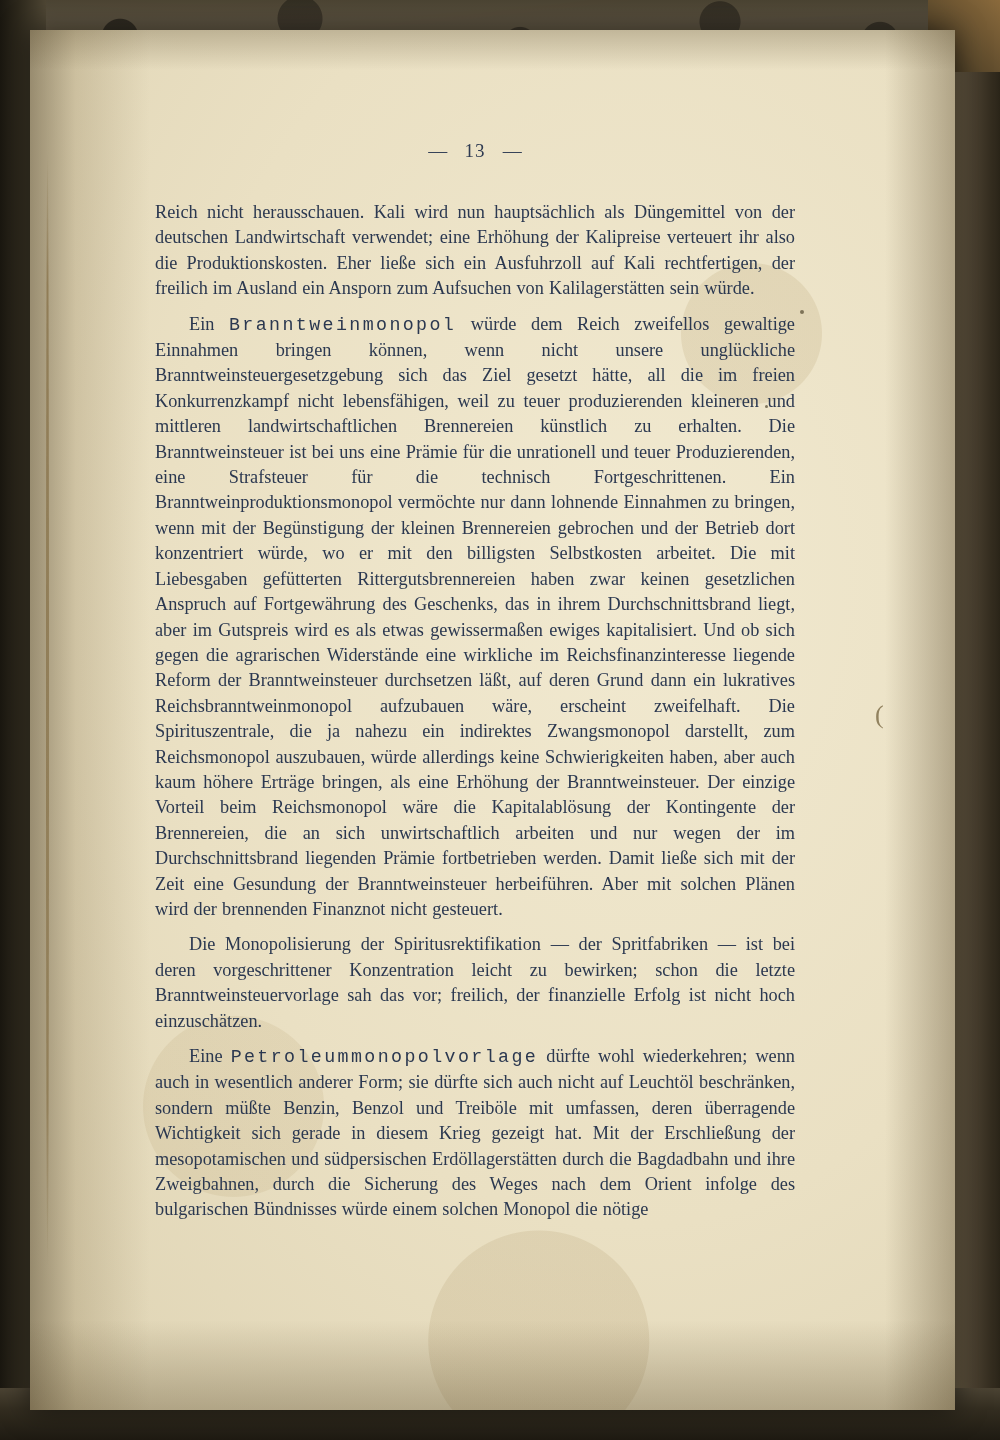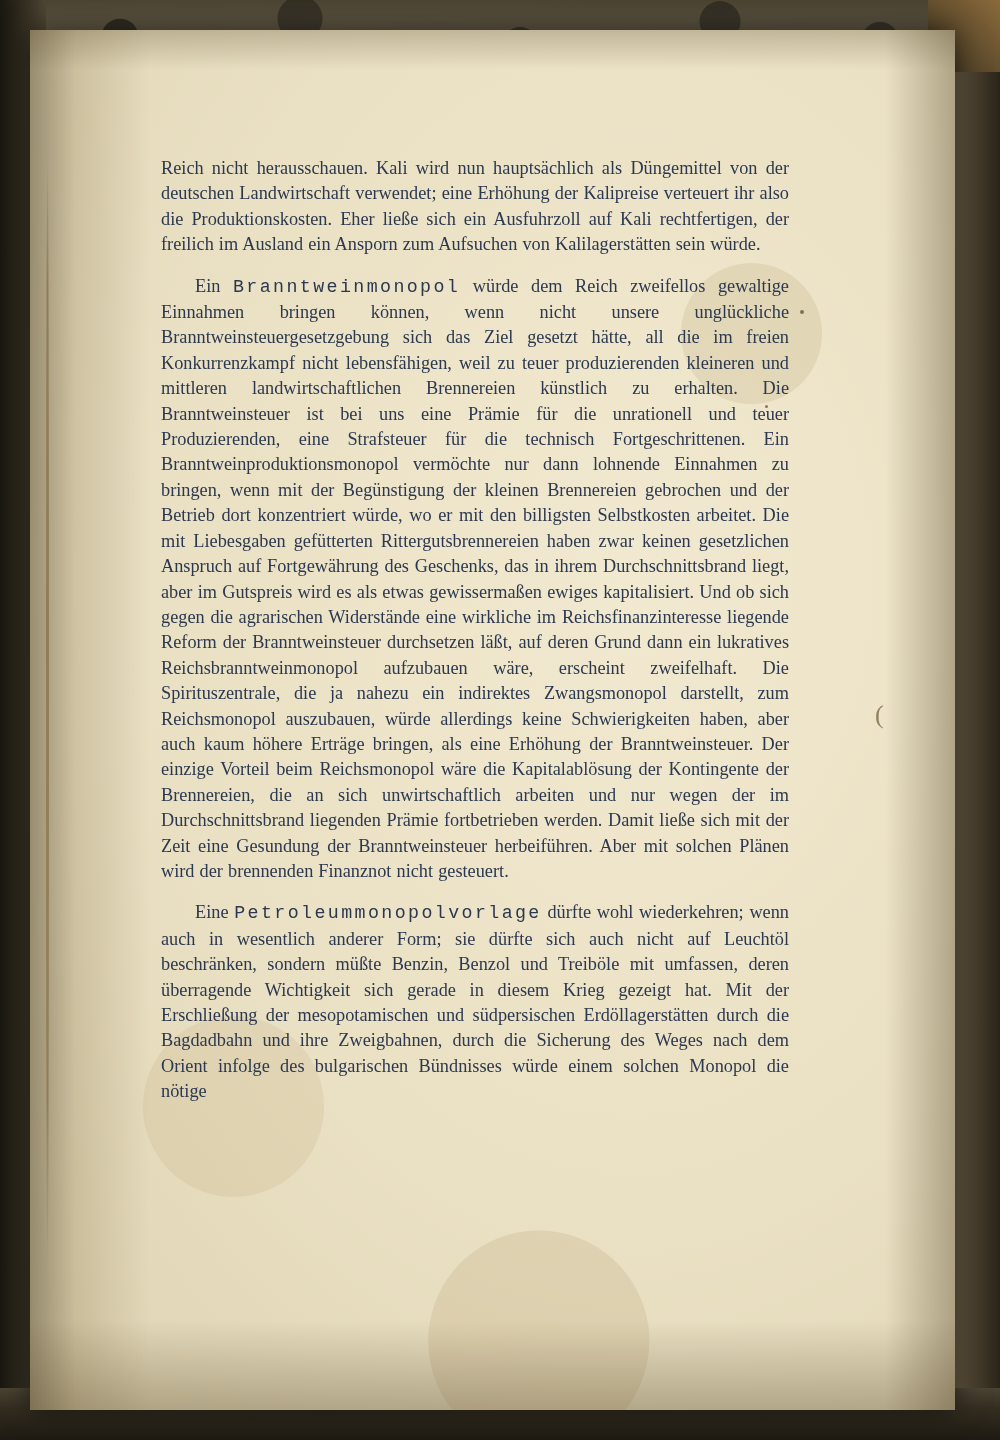--- a/index.html
+++ b/index.html
@@ -137,21 +137,21 @@
   .folio {
     text-align: center;
     font-size: 19px;
     letter-spacing: 1px;
     color: #2f3b52;
     margin-bottom: 38px;
   }
   .folio .dash { letter-spacing: 0; }
 
   p.para {
-    margin: 16px;
+    margin: 10px;
     font-size: 18.3px;
     line-height: 25.4px;
     color: #2b3850;
     text-align: justify;
     text-justify: inter-word;
     -webkit-hyphens: none;
     hyphens: none;
     word-spacing: .5px;
   }
   p.para + p.para { margin-top: 0px; }
@@ -192,23 +192,29 @@
     <div class="edge-shade-bottom"></div>
     <div class="edge-shade-top"></div>
     <div class="fold-line"></div>
 
     <div class="mark-dot" style="left:770px; top:280px;"></div>
     <div class="mark-dot" style="left:735px; top:375px; width:3px; height:3px;"></div>
     <div class="mark-paren" style="left:845px; top:670px;">(</div>
 
     <div class="content">
 
+      <div class="folio">
+        <span class="dash">—</span>
+        &nbsp;&nbsp;<span>13</span>&nbsp;&nbsp;
+        <span class="dash">—</span>
+      </div>
 
       <p class="para">Reich nicht herausschauen. Kali wird nun hauptsächlich als Düngemittel von der deutschen Landwirtschaft verwendet; eine Erhöhung der Kalipreise verteuert ihr also die Produktionskosten. Eher ließe sich ein Ausfuhrzoll auf Kali rechtfertigen, der freilich im Ausland ein Ansporn zum Aufsuchen von Kalilagerstätten sein würde.</p>
 
       <p class="para indent"><span>Ein </span><span class="sp">Branntweinmonopol</span><span> würde dem Reich zweifellos gewaltige Einnahmen bringen können, wenn nicht unsere unglückliche Branntweinsteuergesetzgebung sich das Ziel gesetzt hätte, all die im freien Konkurrenzkampf nicht lebensfähigen, weil zu teuer produzierenden kleineren und mittleren landwirtschaftlichen Brennereien künstlich zu erhalten. Die Branntweinsteuer ist bei uns eine Prämie für die unrationell und teuer Produzierenden, eine Strafsteuer für die technisch Fortgeschrittenen. Ein Branntweinproduktionsmonopol vermöchte nur dann lohnende Einnahmen zu bringen, wenn mit der Begünstigung der kleinen Brennereien gebrochen und der Betrieb dort konzentriert würde, wo er mit den billigsten Selbstkosten arbeitet. Die mit Liebesgaben gefütterten Rittergutsbrennereien haben zwar keinen gesetzlichen Anspruch auf Fortgewährung des Geschenks, das in ihrem Durchschnittsbrand liegt, aber im Gutspreis wird es als etwas gewissermaßen ewiges kapitalisiert. Und ob sich gegen die agrarischen Widerstände eine wirkliche im Reichsfinanzinteresse liegende Reform der Branntweinsteuer durchsetzen läßt, auf deren Grund dann ein lukratives Reichsbranntweinmonopol aufzubauen wäre, erscheint zweifelhaft. Die Spirituszentrale, die ja nahezu ein indirektes Zwangsmonopol darstellt, zum Reichsmonopol auszubauen, würde allerdings keine Schwierigkeiten haben, aber auch kaum höhere Erträge bringen, als eine Erhöhung der Branntweinsteuer. Der einzige Vorteil beim Reichsmonopol wäre die Kapitalablösung der Kontingente der Brennereien, die an sich unwirtschaftlich arbeiten und nur wegen der im Durchschnittsbrand liegenden Prämie fortbetrieben werden. Damit ließe sich mit der Zeit eine Gesundung der Branntweinsteuer herbeiführen. Aber mit solchen Plänen wird der brennenden Finanznot nicht gesteuert.</span></p>
 
+      <p class="para indent">Die Monopolisierung der Spiritusrektifikation — der Spritfabriken — ist bei deren vorgeschrittener Konzentration leicht zu bewirken; schon die letzte Branntweinsteuervorlage sah das vor; freilich, der finanzielle Erfolg ist nicht hoch einzuschätzen.</p>
 
       <p class="para indent"><span>Eine </span><span class="sp">Petroleummonopolvorlage</span><span> dürfte wohl wiederkehren; wenn auch in wesentlich anderer Form; sie dürfte sich auch nicht auf Leuchtöl beschränken, sondern müßte Benzin, Benzol und Treiböle mit umfassen, deren überragende Wichtigkeit sich gerade in diesem Krieg gezeigt hat. Mit der Erschließung der mesopotamischen und südpersischen Erdöllagerstätten durch die Bagdadbahn und ihre Zweigbahnen, durch die Sicherung des Weges nach dem Orient infolge des bulgarischen Bündnisses würde einem solchen Monopol die nötige</span></p>
 
     </div>
   </div>
 </div>
 
 </body></html>

